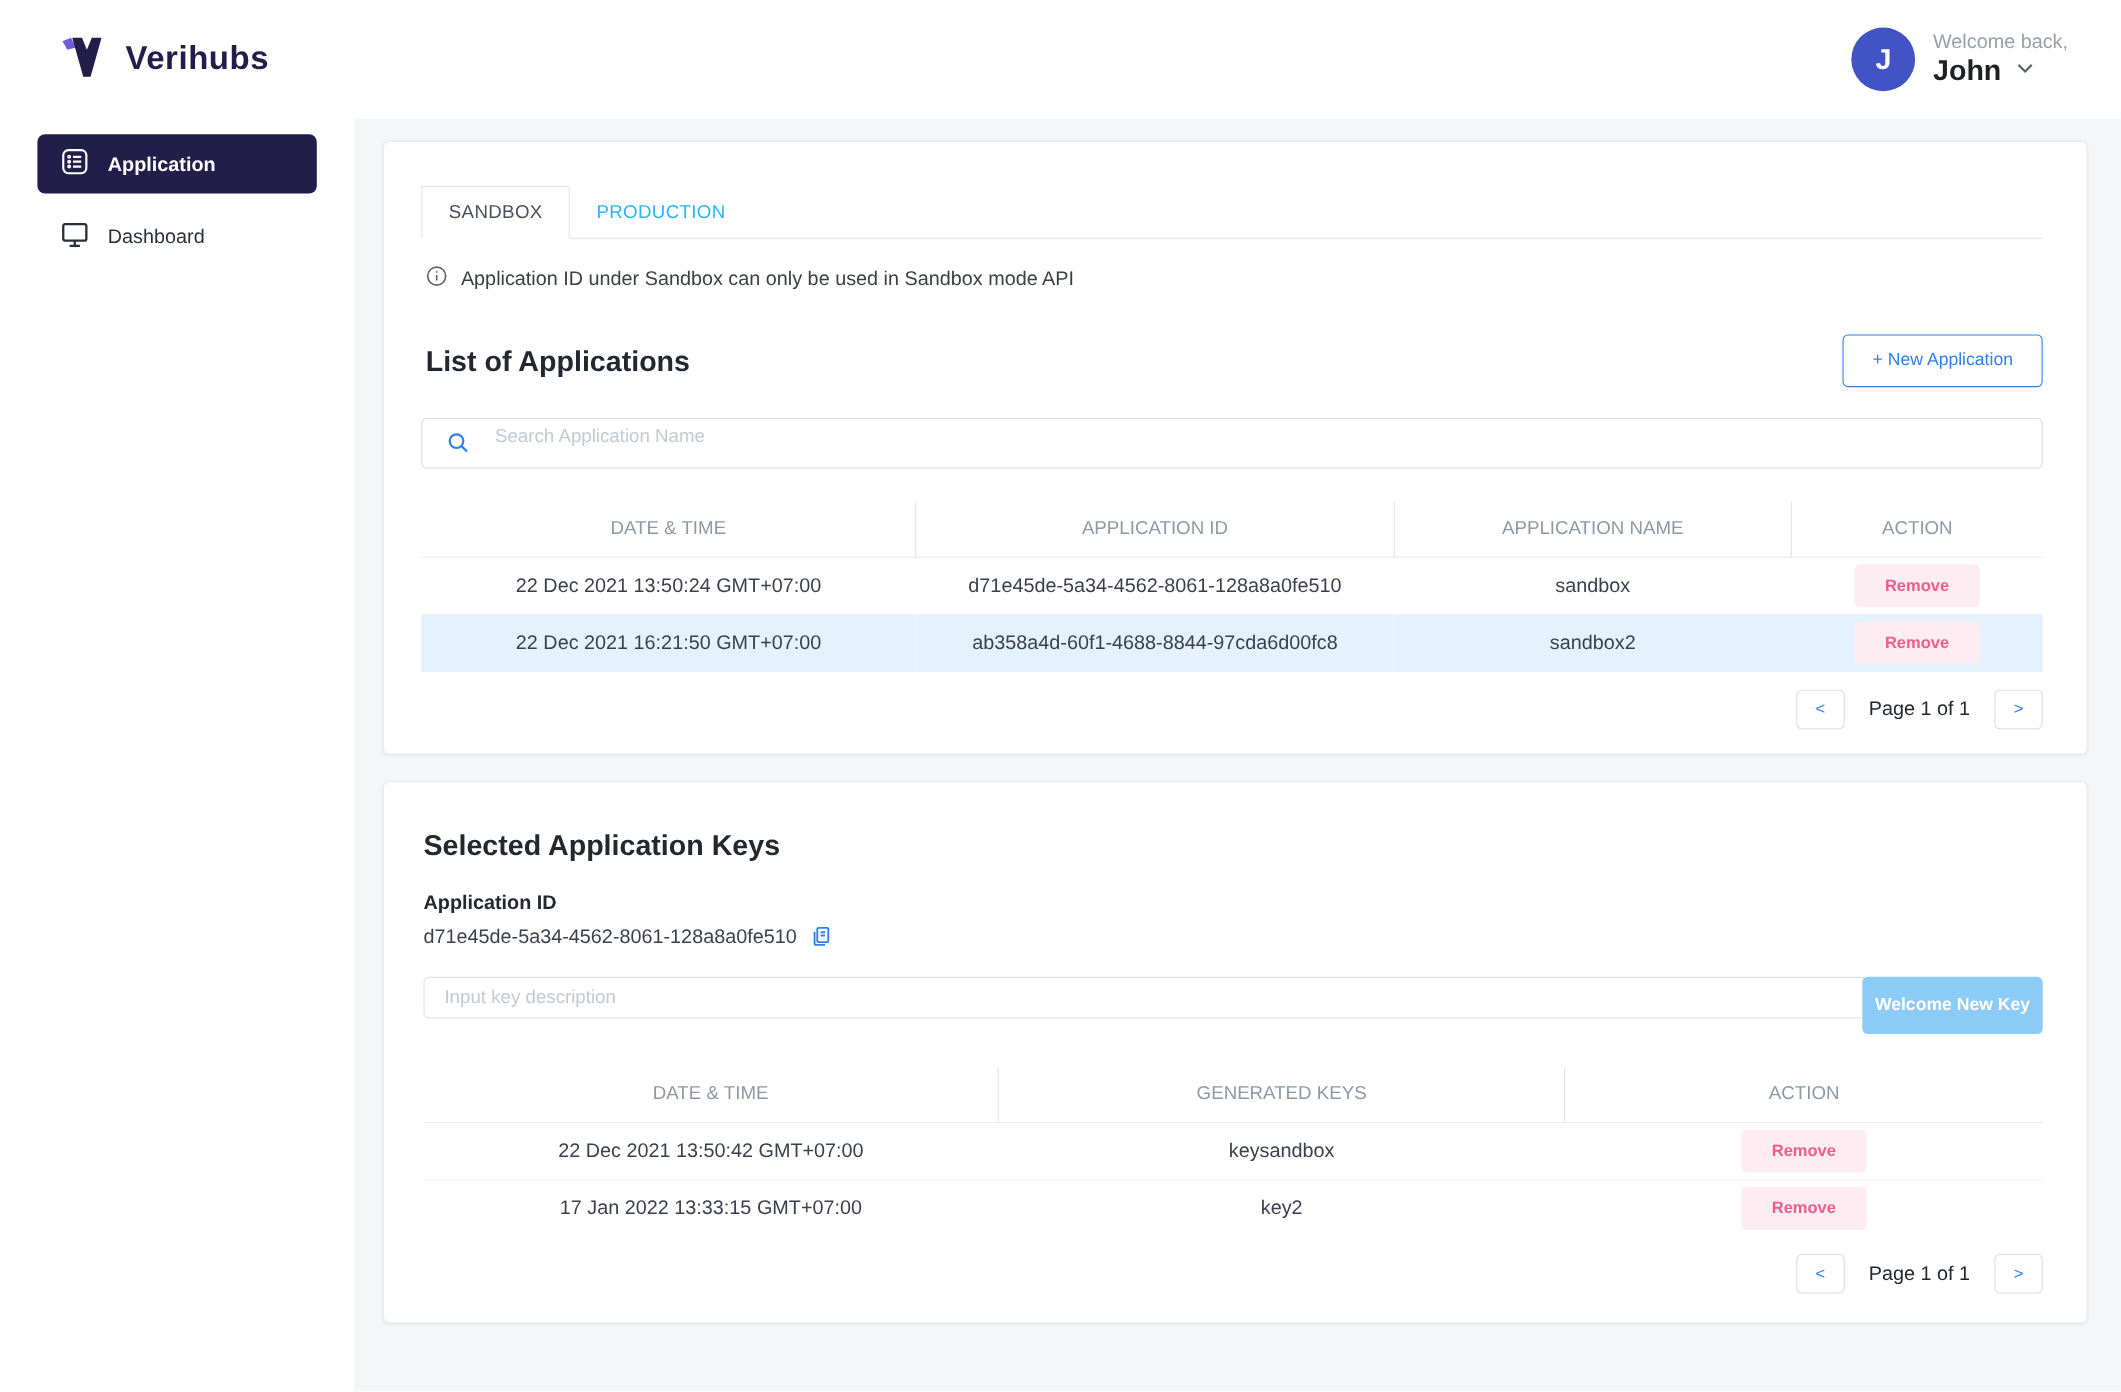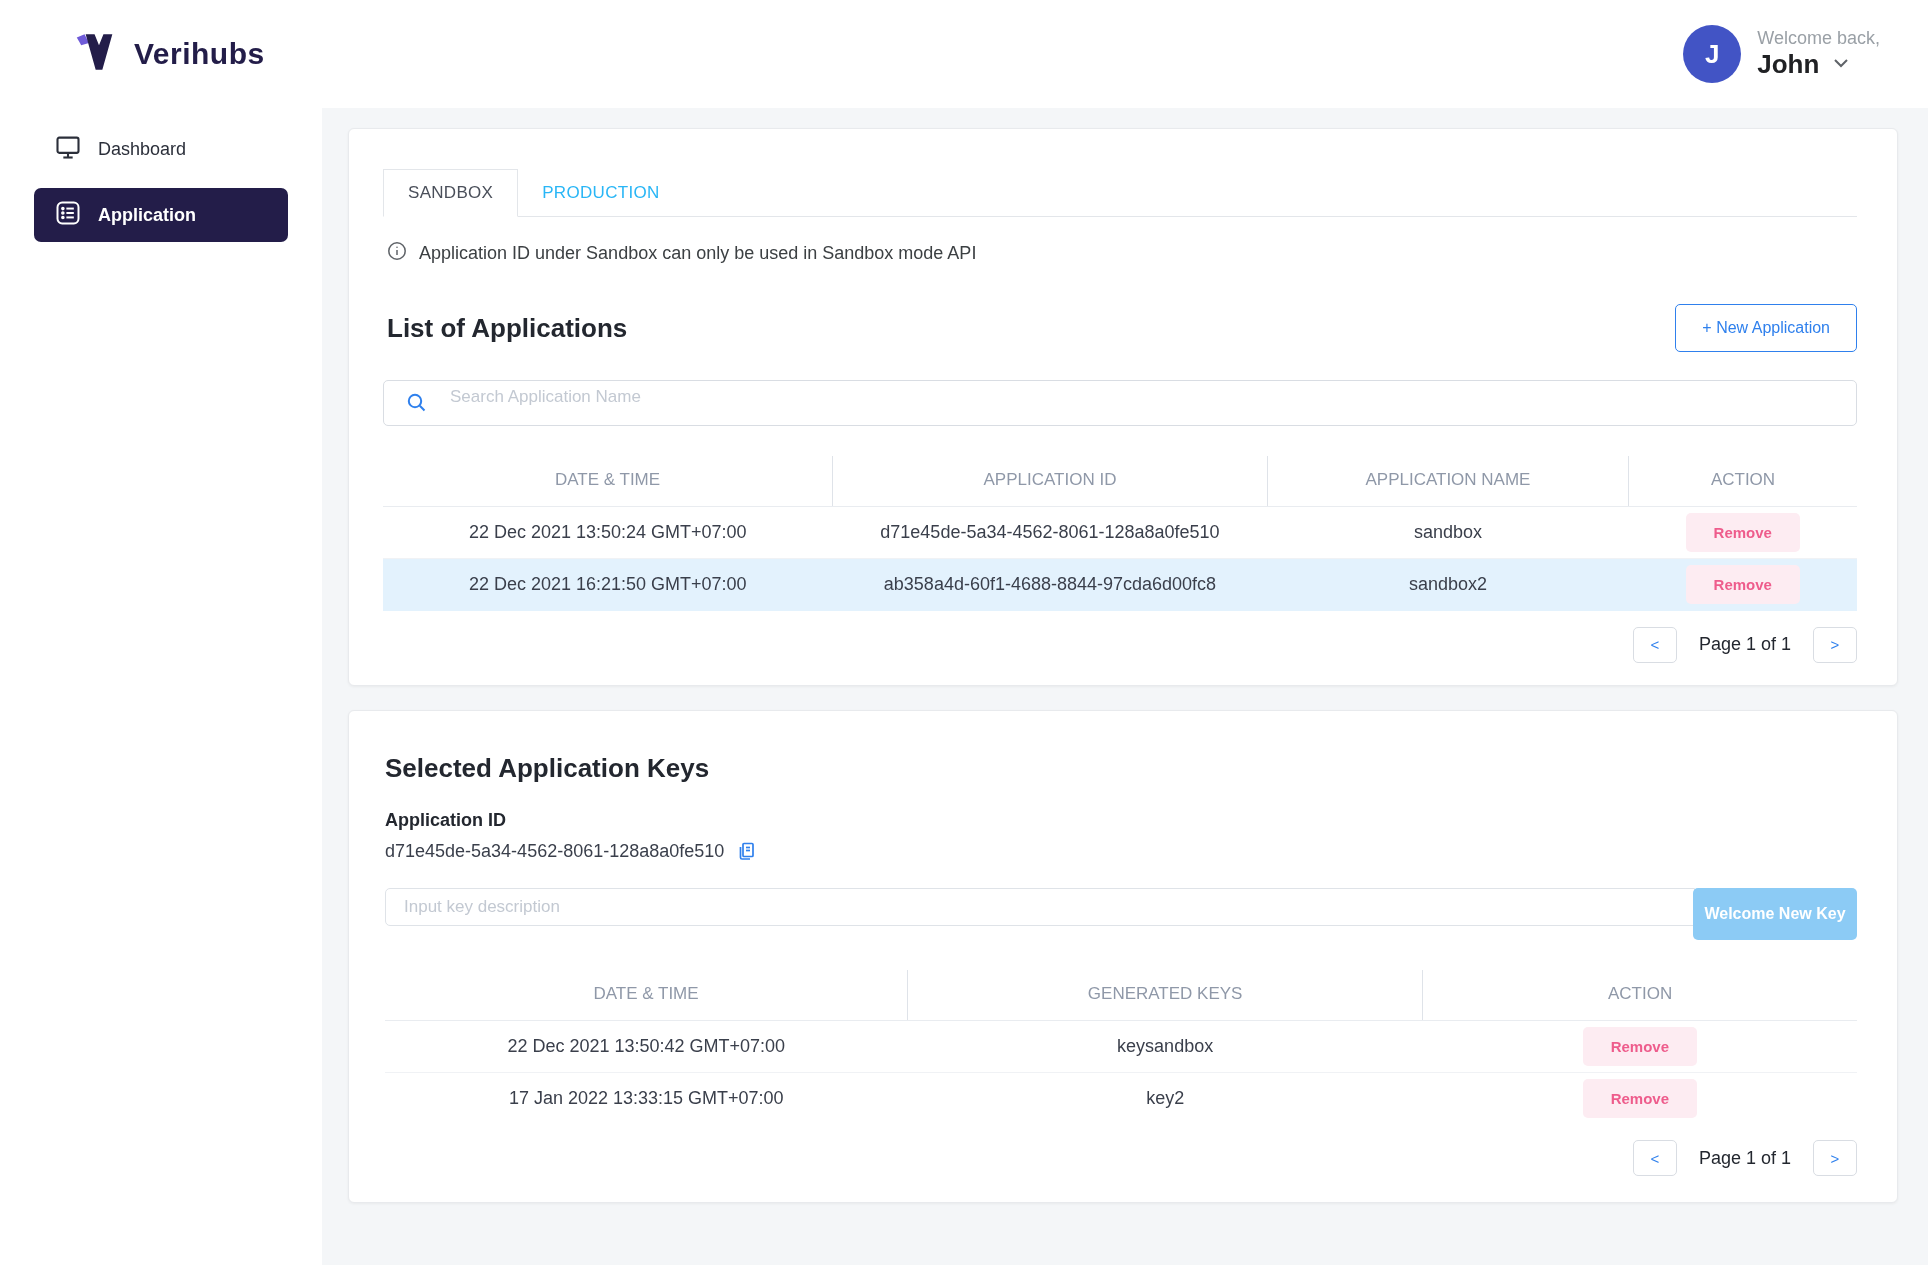--- a/index.html
+++ b/index.html
@@ -2,21 +2,21 @@
 <html style="--brand: #231d49; --accent: #2f80ed; --production: #29b6f6; --avatarBg: #4254c5; --removeText: #ee5c8c; --removeBg: #fdecf2; --rowSelected: #e3f2fd; --generateBg: #8ccbf5;"><head>
 <meta charset="utf-8">
 <style>
   * { margin:0; padding:0; box-sizing:border-box; }
   html,body { width:1928px; height:1265px; overflow:hidden; background:#fff;
               font-family:"Liberation Sans", sans-serif; color:#2b2f3a; }
   .app { display:flex; width:100%; height:100%; }
 
   
   .sidebar { width:322px; background:#fff; flex-shrink:0; }
-  .logo { display:flex; align-items:center; gap:12px; height:108px; padding-left:76px; }
+  .logo { display:flex; align-items:center; gap:12px; height:108px; padding-left:56px; }
   .logo-text { font-size:30px; font-weight:bold; color:var(--brand); letter-spacing:.5px; }
   .nav { padding:14px 34px 0 34px; display:flex; flex-direction:column; gap:12px; }
   .nav-item { display:flex; align-items:center; gap:16px; height:54px; padding:0 20px;
               border-radius:7px; font-size:18px; color:#2b2f3a; font-weight:500; cursor:pointer; }
   .nav-item.active { background:var(--brand); color:#fff; font-weight:bold; }
 
   
   .main { flex:1; display:flex; flex-direction:column; background:#f4f6f8; }
   .topbar { height:108px; background:#fff; display:flex; align-items:center;
             justify-content:flex-end; padding-right:48px; flex-shrink:0; }
@@ -91,44 +91,44 @@
     <div class="logo">
       <span>
         <svg width="46" height="40" viewBox="0 0 40 36">
           <polygon points="0,5 7,2 11,10 4,12" fill="#6f5bd8"></polygon>
           <polygon points="8,2 16,2 20,12 24,2 32,2 23,34 17,34" fill="#231d49"></polygon>
         </svg>
       </span>
       <span class="logo-text">Verihubs</span>
     </div>
     <nav class="nav">
-      <div class="nav-item">
-        <span>
-          <svg width="28" height="26" viewBox="0 0 24 22" fill="none" stroke="#2b2f3a" stroke-width="1.8">
-            <rect x="3" y="3" width="18" height="13" rx="1.5"></rect>
-            <line x1="12" y1="16" x2="12" y2="20"></line>
-            <line x1="8" y1="20" x2="16" y2="20"></line>
-          </svg>
-        </span>
-        <span>Dashboard</span>
-      </div>
       <div class="nav-item active">
         <span>
           <svg width="28" height="28" viewBox="0 0 24 24" fill="none" stroke="#fff" stroke-width="1.7">
             <rect x="3" y="3" width="18" height="18" rx="4"></rect>
             <circle cx="7.6" cy="8.2" r="0.7" fill="#fff"></circle>
             <line x1="10.6" y1="8.2" x2="17" y2="8.2"></line>
             <circle cx="7.6" cy="12" r="0.7" fill="#fff"></circle>
             <line x1="10.6" y1="12" x2="17" y2="12"></line>
             <circle cx="7.6" cy="15.8" r="0.7" fill="#fff"></circle>
             <line x1="10.6" y1="15.8" x2="17" y2="15.8"></line>
           </svg>
         </span>
         <span>Application</span>
       </div>
+      <div class="nav-item">
+        <span>
+          <svg width="28" height="26" viewBox="0 0 24 22" fill="none" stroke="#2b2f3a" stroke-width="1.8">
+            <rect x="3" y="3" width="18" height="13" rx="1.5"></rect>
+            <line x1="12" y1="16" x2="12" y2="20"></line>
+            <line x1="8" y1="20" x2="16" y2="20"></line>
+          </svg>
+        </span>
+        <span>Dashboard</span>
+      </div>
     </nav>
   </aside>
 
   <div class="main">
 
     <header class="topbar">
       <div class="user">
         <div class="avatar">J</div>
         <div>
           <div class="welcome">Welcome back,</div>

